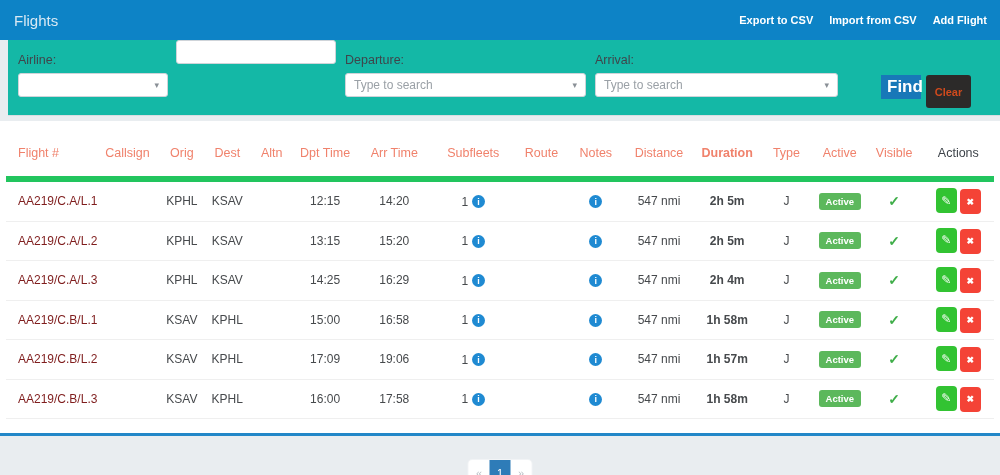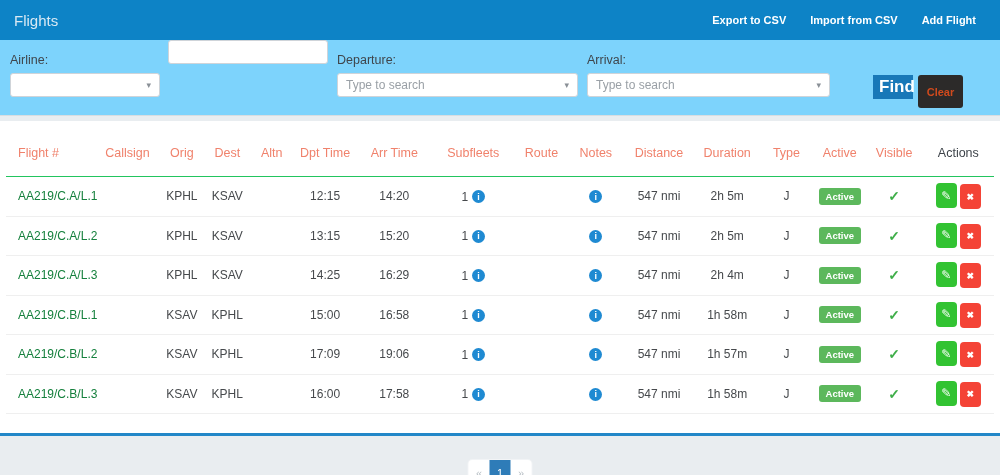--- a/index.html
+++ b/index.html
@@ -2,57 +2,57 @@
 <html><head>
 <meta charset="utf-8">
 <style>
   html,body{margin:0;padding:0;background:#cfd6dc;}
   .page{position:relative;width:1000px;height:475px;background:#e9edf0;
         font-family:"Liberation Sans",sans-serif;overflow:hidden;}
 
   
   .topbar{position:absolute;top:0;left:0;right:0;height:40px;background:#0d83c6;
           display:flex;align-items:center;justify-content:space-between;
-          padding:0 24px 0 14px;box-sizing:border-box;}
+          padding:0 13px 0 14px;box-sizing:border-box;}
   .topbar-title{color:#d9e9f4;font-size:15px;}
-  .topbar-actions{display:flex;gap:24px;align-items:flex-end;}
+  .topbar-actions{display:flex;gap:16px;align-items:flex-end;}
   .topbar-btn{color:#ffffff;font-size:11px;font-weight:bold;cursor:pointer;white-space:nowrap;}
 
   
-  .filterbar{position:absolute;top:40px;left:0;right:0;height:76px;background:#7dd3fc;
+  .filterbar{position:absolute;top:40px;left:8px;right:0;height:76px;background:#14b8a6;
              border-bottom:1px solid #d8dde1;box-sizing:border-box;}
   .fgroup{position:absolute;top:0;}
   .flabel{display:block;margin:13px 0 6px;font-size:12.5px;color:#3f454b;}
   .selectbox{height:24px;border:1px solid #cfd4d9;border-radius:3px;background:#fff;
              display:flex;align-items:center;justify-content:space-between;
              padding:0 8px;box-sizing:border-box;cursor:pointer;}
   .placeholder{color:#9aa0a6;font-size:12px;}
   .caret{color:#8a9096;font-size:9px;line-height:1;}
   .textinput{width:100%;height:24px;border:1px solid #cfd4d9;border-radius:3px;
              box-sizing:border-box;padding:0 8px;font-size:12px;color:#3f454b;outline:none;}
   .fbuttons{position:absolute;left:873px;top:35px;display:flex;gap:5px;}
   .btn-find{width:40px;height:24px;background:#1878b8;color:#fff;border:none;border-radius:0;
             font-size:17px;font-weight:bold;cursor:pointer;font-family:inherit;}
   .btn-clear{width:45px;height:33px;background:#2c2a29;color:#d04a1d;border:none;border-radius:3px;
              font-size:11px;font-weight:bold;cursor:pointer;font-family:inherit;}
 
   
   .table-card{position:absolute;top:121px;left:0;right:0;height:312px;background:#ffffff;
               padding:8px 6px 0;box-sizing:border-box;}
-  .thead{display:flex;align-items:center;height:47px;border-bottom:1px solid #22c55e;}
+  .thead{display:flex;align-items:center;height:47px;border-bottom:6px solid #22c55e;}
   .trow{display:flex;align-items:center;height:38.5px;border-bottom:1px solid #efefef;}
   .td{box-sizing:border-box;text-align:center;font-size:12px;color:#46494c;overflow:hidden;white-space:nowrap;}
   .th{font-size:12.5px;color:#f0826c;cursor:pointer;}
   .th-plain{color:#3e444a;cursor:default;}
   .c0{flex:0 0 9.2%;text-align:left;padding-left:12px;}
   .c1{flex:0 0 6.2%;}.c2{flex:0 0 4.8%;}.c3{flex:0 0 4.4%;}.c4{flex:0 0 4.6%;}
   .c5{flex:0 0 6.2%;}.c6{flex:0 0 7.8%;}.c7{flex:0 0 8.2%;}.c8{flex:0 0 5.6%;}
-  .c9{flex:0 0 5.4%;}.c10{flex:0 0 7.4%;}.c11{flex:0 0 6.4%;}.c12{flex:0 0 5.6%;}
+  .c9{flex:0 0 5.4%;}.c10{flex:0 0 7.4%;}.c11{flex:0 0 6.4%;font-weight:bold;}.c12{flex:0 0 5.6%;}
   .c13{flex:0 0 5.2%;}.c14{flex:0 0 5.8%;text-align:center;}.c15{flex:0 0 7.2%;}
-  .flight-link{color:#15803d;cursor:pointer;text-decoration:none;margin-top:45px;}
+  .flight-link{color:#7f1d1d;cursor:pointer;text-decoration:none;margin-top:45px;}
   .info-dot{display:inline-flex;width:13px;height:13px;border-radius:50%;background:#1f8ad2;
             color:#fff;font-size:9px;font-weight:bold;align-items:center;justify-content:center;
             cursor:pointer;vertical-align:middle;}
   .subfleet-num{margin-right:4px;vertical-align:middle;}
   .badge{display:inline-block;background:#5cb85c;color:#fff;font-size:9.5px;font-weight:bold;
          padding:3px 7px;border-radius:3px;}
   .check{color:#3fae49;font-size:14px;font-weight:bold;}
   .act-btn{width:21px;height:25px;border:none;border-radius:4px;color:#fff;cursor:pointer;
            display:inline-flex;align-items:center;justify-content:center;font-family:inherit;padding:0;}
   .act-edit{background:#32c332;margin-right:3px;font-size:12px;}

